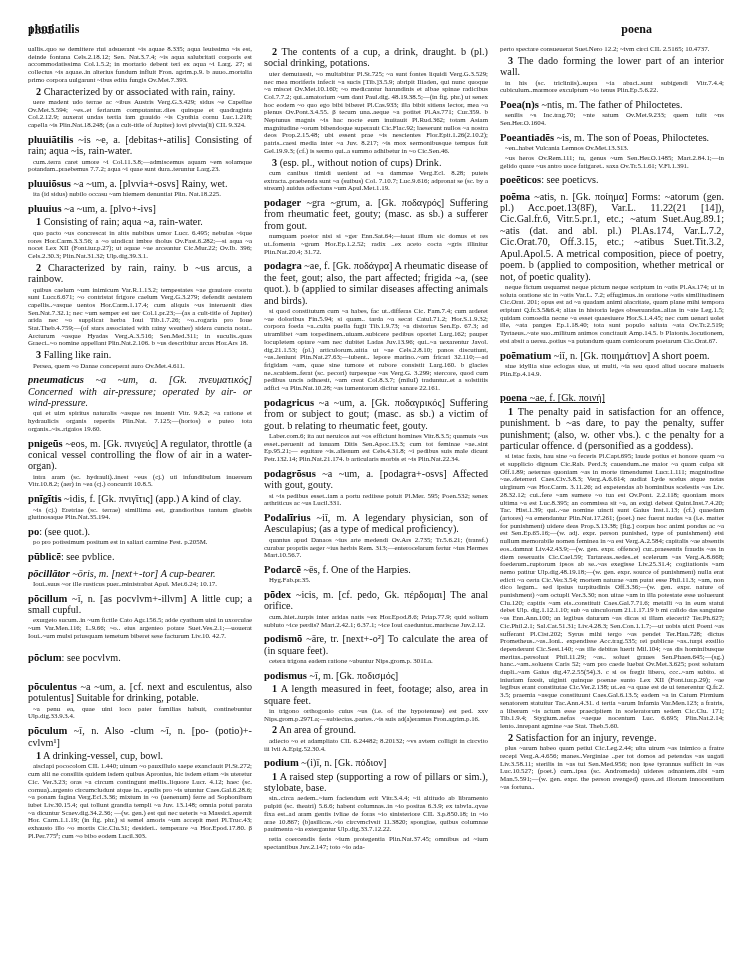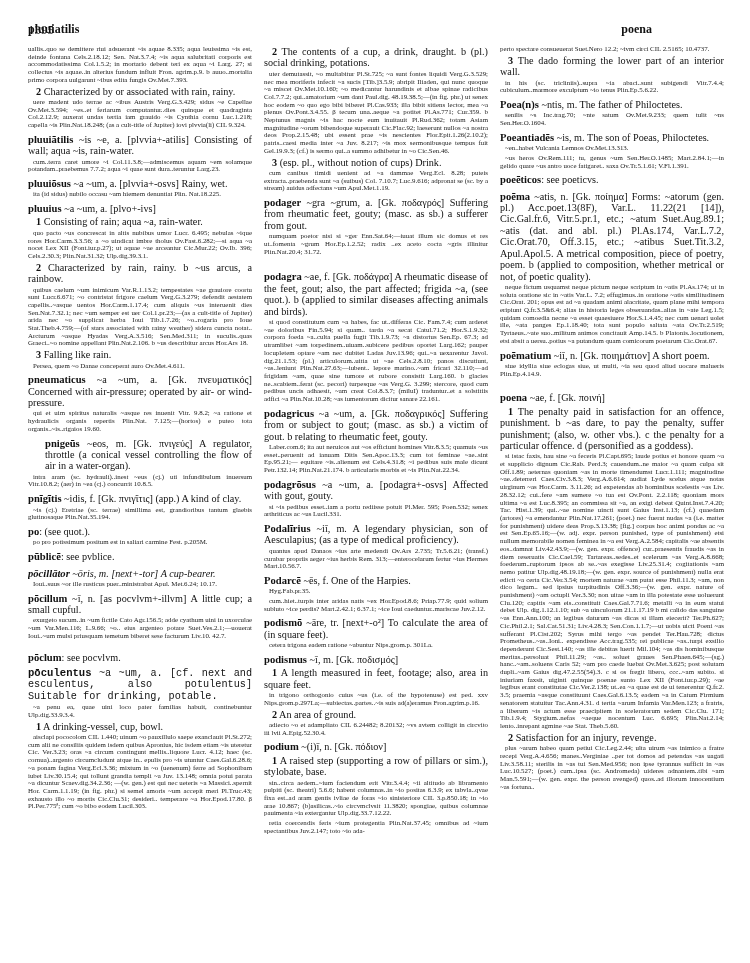--- a/index.html
+++ b/index.html
@@ -27,67 +27,69 @@
   <div class="running-head">
     <span class="rh-left">pluuiatilis</span>
     <span class="rh-center">1395</span>
     <span class="rh-right">poena</span>
   </div>
   <div class="columns">
     <div class="col">
         <div class="cit cont">uallis..quo se demittere riui adsuerant ~is aquae 8.335; aqua leuissima ~is est, deinde fontana Cels.2.18.12; Sen. Nat.3.7.4; ~is aqua salubritati corporis est accommodatissima Col.1.5.2; in mortario debent teri ex aqua ~i Larg. 27; si collectus ~is aquae..in alterius fundum influit Fron. agrim.p.9.   b auuo..mortalia primo corpora uulgarunt ~ibus edita fungis Ov.Met.7.393.</div>
         <div class="sense ind"><span class="num">2</span> Characterized by or associated with rain, rainy.</div>
         <div class="cit">uere madent udo terrae ac ~ibus Austris Verg.G.3.429; sidus ~e Capellae Ov.Met.3.594; ~es..et feriarum computantur..dies quinque et quadraginta Col.2.12.9; auxerat undas tertia iam grauido ~is Cynthia cornu Luc.1.218; capella ~is Plin.Nat.18.248; (as a cult-title of Jupiter) iovi plvvia(li) CIL 9.324.</div>
-        <div class="def entry-head" style="margin-top: 5px;"><span class="hw">pluuiātilis</span><span> ~is ~e, a. [plvvia+-atilis] Consisting of wall; aqua ~is, rain-water.</span></div>
+        <div class="def entry-head" style="margin-top: 5px;"><span class="hw">pluuiātilis</span><span> ~is ~e, a. [debitas+-atilis] Consisting of rain; aqua ~is, rain-water.</span></div>
         <div class="cit">cum..terra caret umore ~i Col.11.3.8;—admiscemus aquam ~em solamque potandam..praebemus 7.7.2; aqua ~i quae sunt dura..teruntur Larg.23.</div>
         <div class="def entry-head" style="margin-top: 5px;"><span class="hw">pluuiōsus</span><span> ~a ~um, a. [plvvia+-osvs] Rainy, wet.</span></div>
         <div class="cit">ita (id sidus) nubilo occasu ~am hiemem denuntiat Plin. Nat.18.225.</div>
         <div class="def entry-head" style="margin-top: 5px;"><span class="hw">pluuius</span><span> ~a ~um, a. [plvo+-ivs]</span></div>
         <div class="sense ind"><span class="num">1</span> Consisting of rain; aqua ~a, rain-water.</div>
         <div class="cit">quo pacto ~us concrescat in altis nubibus umor Lucr. 6.495; nebulas ~ique rores Hor.Carm.3.3.56; a ~o uindicat imbre tholus Ov.Fast.6.282;—si aqua ~a nocet Lex XII (Font.iur.p.27); ut aquae ~ae arceantur Cic.Mur.22; Ov.Ib. 396; Cels.2.30.3; Plin.Nat.31.32; Ulp.dig.39.3.1.</div>
         <div class="sense ind"><span class="num">2</span> Characterized by rain, rainy.  b ~us arcus, a rainbow.</div>
         <div class="cit">quibus caelum ~um inimicum Var.R.1.13.2; tempestates ~ae grauiore coortu sunt Lucr.6.671; ~o contristat frigore caelum Verg.G.3.279; defendit aestatem capellis..~asque uentos Hor.Carm.1.17.4; cum aliquis ~us interuenit dies Sen.Nat.7.32.1; nec ~um semper est uer Col.1.pr.23;—(as a cult-title of Jupiter) arida nec ~o supplicat herba Ioui Tib.1.7.26; ~o..rogaria pro Ioue Stat.Theb.4.759;—(of stars associated with rainy weather) sidera cuncta notat.. Arcturum ~asque Hyadas Verg.A.3.516; Sen.Med.311; in suculis..quas Graeci..~o nomine appellant Plin.Nat.2.106. b ~us describitur arcus Hor.Ars 18.</div>
         <div class="sense ind"><span class="num">3</span> Falling like rain.</div>
         <div class="cit">Persea, quem ~o Danae conceperat auro Ov.Met.4.611.</div>
-        <div class="def entry-head" style="margin-top: 5px;"><span class="hw">pneumaticus</span><span> ~a ~um, a. [Gk. πνευματικός] Concerned with air-pressure; operated by air- or wind-pressure.</span></div>
+        <div class="def entry-head" style="margin-top: 5px; font-style: italic;"><span class="hw">pneumaticus</span><span> ~a ~um, a. [Gk. πνευματικός] Concerned with air-pressure; operated by air- or wind-pressure.</span></div>
         <div class="cit">qui et uim spiritus naturalis ~asque res inuenit Vitr. 9.8.2; ~a ratione et hydraulicis organis repertis Plin.Nat. 7.125;—(hortos) e puteo tota organis..~is..rigaios 19.60.</div>
-        <div class="def entry-head" style="margin-top: 5px; margin-left: 17px;"><span class="hw">pnigeūs</span><span> ~eos, m. [Gk. πνιγεύς] A regulator, throttle (a conical vessel controlling the flow of air in a water-organ).</span></div>
+        <div class="def entry-head" style="margin-top: 5px;"><span class="hw">pnigeūs</span><span> ~eos, m. [Gk. πνιγεύς] A regulator, throttle (a conical vessel controlling the flow of air in a water-organ).</span></div>
         <div class="cit">intra aram (sc. hydrauli)..inest ~eus (cj.) uti infundibulum inuersum Vitr.10.8.2; (aer) in ~ea (cj.) concurrit 10.8.5.</div>
         <div class="def entry-head" style="margin-top: 5px;"><span class="hw">pnīgītis</span><span> ~idis, f. [Gk. πνιγῖτις] (app.) A kind of clay.</span></div>
         <div class="cit">~is (cj.) Eretriae (sc. terrae) simillima est, grandioribus tantum glaebis glutinosaque Plin.Nat.35.194.</div>
         <div class="def entry-head" style="margin-top: 5px;"><span class="hw">po</span><span>: (see quot.).</span></div>
         <div class="cit">po pro potissimum positum est in saliari carmine Fest. p.205M.</div>
         <div class="def entry-head" style="margin-top: 5px;"><span class="hw">pūblicē</span><span>: see pvblice.</span></div>
         <div class="def entry-head" style="margin-top: 5px; font-style: italic;"><span class="hw">pōcillātor</span><span> ~ōris, m. [next+-tor] A cup-bearer.</span></div>
         <div class="cit">Ioui..suus ~or ille rusticus puer..ministrabat Apul. Met.6.24; 10.17.</div>
         <div class="def entry-head" style="margin-top: 5px;"><span class="hw">pōcillum</span><span> ~ī, n. [as pocvlvm+-illvm] A little cup; a small cupful.</span></div>
         <div class="cit">exurgeto sucum..in ~um fictile Cato Agr.156.5; adde cyathum uini in uxorculae ~um Var.Men.116; L.9.66; ~o.. eius argenteo potare Suet.Ves.2.1;—uouerat Ioui..~um mulsi priusquam temetum biberet sese facturum Liv.10. 42.7.</div>
         <div class="def entry-head" style="margin-top: 12px;"><span class="hw">pōclum</span><span>: see pocvlvm.</span></div>
-        <div class="def entry-head" style="margin-top: 5px; font-family: Liberation Mono, monospace;"><span class="hw">pōculentus</span><span> ~a ~um, a. [cf. next and esculentus, also potulentus] Suitable for drinking, potable.</span></div>
+        <div class="def entry-head" style="margin-top: 18px;"><span class="hw">pōculentus</span><span> ~a ~um, a. [cf. next and esculentus, also potulentus] Suitable for drinking, potable.</span></div>
         <div class="cit">~a penu ea, quae uini loco pater familias habuit, continebuntur Ulp.dig.33.9.3.4.</div>
+        <div class="def entry-head" style="margin-top: 5px;"><span class="hw">pōculum</span><span> ~ī, n. Also -clum ~ī, n. [po- (potio)+-cvlvm¹]</span></div>
         <div class="sense ind"><span class="num">1</span> A drinking-vessel, cup, bowl.</div>
         <div class="cit">aisclapi pococolom CIL 1.440; uinum ~o pauxillulo saepe exanclauit Pl.St.272; cum alii ne consiliis quidem isdem quibus Apronius, hic isdem etiam ~is uteretur Cic. Ver.3.23; oras ~a circum contingunt mellis..liquore Lucr. 4.12; haec (sc. cornua)..argento circumcludunt atque in.. epulis pro ~is utuntur Caes.Gal.6.28.6; ~a ponam fagina Verg.Ecl.3.36; mixtum in ~o (uenenum) ferre ad Sophonibam iubet Liv.30.15.4; qui tollunt grandia templi ~a Juv. 13.148; omnia potui parata ~a dicuntur Scaev.dig.34.2.36; —(w. gen.) est qui nec ueteris ~a Massici..spernit Hor. Carm.1.1.19; (in fig. phr.) si semel amoris ~um accepit meri Pl.Truc.43; exhausto illo ~o mortis Cic.Clu.31; desideri.. temperare ~a Hor.Epod.17.80.   β Pl.Per.775ª; cum ~o bibo eodem Lucil.303.</div>
       </div>
     <div class="col">
         <div class="sense ind"><span class="num">2</span> The contents of a cup, a drink, draught. b (pl.) social drinking, potations.</div>
         <div class="cit">uter demutassit, ~o multabitur Pl.St.725; ~a sunt fontes liquidi Verg.G.3.529; nec mea moriferis infecit ~a sucis [Tib.]3.5.9; abripit Iliaden, qui nunc quoque ~a miscet Ov.Met.10.160; ~o medicantur harundinis et albae spinae radicibus Col.7.7.2; qui..amatorium ~um dant Paul.dig. 48.19.38.5;—(in fig. phr.) ut senex hoc eodem ~o quo ego bibi biberet Pl.Cas.933; illa bibit sitiens lector, mea ~a plenus Ov.Pont.3.4.55.   β tecum una..aeque ~a potitet Pl.As.771; Cur.359.   b Neptunus magnis ~is hac nocte eum inuitauit Pl.Rud.362; totam Asiam magnitudine ~orum bibendoque superauit Cic.Flac.92; laeserunt nullos ~a nostra deos Prop.2.15.48; ubi essent prae ~is nescientes Flor.Epit.1.26(2.10.2); patris..caesi media inter ~a Juv. 8.217; ~is mox sermonibusque tempus fuit Gel.19.9.3; (cf.) is sermo qui..a summo adhibetur in ~o Cic.Sen.46.</div>
         <div class="sense ind"><span class="num">3</span> (esp. pl., without notion of cups) Drink.</div>
         <div class="cit">cum canibus timidi uenient ad ~a dammae Verg.Ecl. 8.28; puteis extracta..praebenda sunt ~a (suibus) Col. 7.10.7; Luc.9.616; adpronat se (sc. by a stream) auidus adfectans ~um Apul.Met.1.19.</div>
         <div class="def entry-head" style="margin-top: 5px;"><span class="hw">podager</span><span> ~gra ~grum, a. [Gk. ποδαγρός] Suffering from rheumatic feet, gouty; (masc. as sb.) a sufferer from gout.</span></div>
         <div class="cit">numquam poetor nisi si ~ger Enn.Sat.64;—iuuat illum sic domus et res ut..fomenta ~grum Hor.Ep.1.2.52; radix ..ex aceto cocta ~gris illinitur Plin.Nat.20.4; 31.72.</div>
-        <div class="def entry-head" style="margin-top: 16px;"><span class="hw">podagra</span><span> ~ae, f. [Gk. ποδάγρα] A rheumatic disease of the feet, gout; also, the part affected; frigida ~a, (see quot.).  b (applied to similar diseases affecting animals and birds).</span></div>
+        <div class="def entry-head" style="margin-top: 5px;"><span class="hw">podagra</span><span> ~ae, f. [Gk. ποδάγρα] A rheumatic disease of the feet, gout; also, the part affected; frigida ~a, (see quot.).  b (applied to similar diseases affecting animals and birds).</span></div>
         <div class="cit">si quod constitutum cum ~a habes, fac ut..differas Cic. Fam.7.4; cum arderet ~ae doloribus Fin.5.94; si quam.. tarda ~a secat Catul.71.2; Hor.S.1.9.32; corpora foeda ~a..culta puella fugit Tib.1.9.73; ~a distortus Sen.Ep. 67.3; ad utramlibet ~am torpedinem..uiuam..subicere pedibus oportet Larg.162; pauper locupletem optare ~am nec dubitet Ladas Juv.13.96; qui..~a uexarentur Javol. dig.21.1.53; (pl.) articulorum..uitia ut ~ae Cels.2.8.10; panos discutiunt, ~as..leniunt Plin.Nat.27.63;—iubent.. lepore marino..~am fricari 32.110;—ad frigidam ~am, quae sine tumore et rubore consistit Larg.160.   b glacies ne..scabiem..ferat (sc. pecori) turpesque ~as Verg.G. 3.299; stercore, quod cum pedibus uncis adhaesit, ~am creat Col.8.3.7; (miluI) traduntur..et a solstitiis adfici ~a Plin.Nat.10.28; ~as iumentorum dicitur sanare 22.161.</div>
         <div class="def entry-head" style="margin-top: 5px;"><span class="hw">podagricus</span><span> ~a ~um, a. [Gk. ποδαγρικός] Suffering from or subject to gout; (masc. as sb.) a victim of gout.  b relating to rheumatic feet, gouty.</span></div>
         <div class="cit">Laber.com.6; ita aut neruicos aut ~os efficiunt homines Vitr.8.3.5; quamuis ~us esset..peruenit ad ianuam Ditis Sen.Apoc.13.3; cum tot feminae ~ae..sint Ep.95.21;— equitare ~is..alienum est Cels.4.31.8; ~i pedibus suis male dicunt Petr.132.14; Plin.Nat.21.174.   b articularis morbis et ~is Plin.Nat.22.34.</div>
         <div class="def entry-head" style="margin-top: 5px;"><span class="hw">podagrōsus</span><span> ~a ~um, a. [podagra+-osvs] Affected with gout, gouty.</span></div>
         <div class="cit">si ~is pedibus esset..iam a portu rediisse potuit Pl.Mer. 595; Poen.532; senex arthriticus ac ~us Lucil.331.</div>
         <div class="def entry-head" style="margin-top: 5px;"><span class="hw">Podalīrius</span><span> ~iī, m. A legendary physician, son of Aesculapius; (as a type of medical proficiency).</span></div>
         <div class="cit">quantus apud Danaos ~ius arte medendi Ov.Ars 2.735; Tr.5.6.21; (transf.) curabar propriis aeger ~ius herbis Rem. 313;—enterocelarum fertur ~ius Hermes Mart.10.56.7.</div>
         <div class="def entry-head" style="margin-top: 5px;"><span class="hw">Podarcē</span><span> ~ēs, f. One of the Harpies.</span></div>
         <div class="cit">Hyg.Fab.pr.35.</div>
+        <div class="def entry-head" style="margin-top: 5px;"><span class="hw">pōdex</span><span> ~icis, m. [cf. pedo, Gk. πέρδομαι] The anal orifice.</span></div>
         <div class="cit">cum..hiet..turpis inter aridas natis ~ex Hor.Epod.8.6; Priap.77.9; quid solium subluto ~ice perdis? Mart.2.42.1; 6.37.1; ~ice Ioui caeduntur..mariscae Juv.2.12.</div>
         <div class="def entry-head" style="margin-top: 5px;"><span class="hw">podismō</span><span> ~āre, tr. [next+-o²] To calculate the area of (in square feet).</span></div>
         <div class="cit">cetera trigona eadem ratione ~abuntur Nips.grom.p. 301La.</div>
         <div class="def entry-head" style="margin-top: 5px;"><span class="hw">podismus</span><span> ~ī, m. [Gk. ποδισμός]</span></div>
         <div class="sense ind"><span class="num">1</span> A length measured in feet, footage; also, area in square feet.</div>
         <div class="cit">in trigono orthogonio cuius ~us (i.e. of the hypotenuse) est ped. xxv Nips.grom.p.297La;—subiectas..partes..~is suis ad(a)eramus Fron.agrim.p.16.</div>
         <div class="sense ind"><span class="num">2</span> An area of ground.</div>
         <div class="cit">adiecto ~o et adampliato CIL 6.24482; 8.20132; ~vs avtem colligit in circvito iii lvii A.Epig.52.30.4.</div>
         <div class="def entry-head" style="margin-top: 5px;"><span class="hw">podium</span><span> ~(i)ī, n. [Gk. πόδιον]</span></div>
         <div class="sense ind"><span class="num">1</span> A raised step (supporting a row of pillars or sim.), stylobate, base.</div>
@@ -101,20 +103,20 @@
         <div class="def entry-head" style="margin-top: 5px;"><span class="hw">Poea(n)s</span><span> ~ntis, m. The father of Philoctetes.</span></div>
         <div class="cit">senilis ~s Inc.trag.70; ~nte satum Ov.Met.9.233; quem tulit ~ns Sen.Her.O.1604.</div>
         <div class="def entry-head" style="margin-top: 5px;"><span class="hw">Poeantiadēs</span><span> ~is, m. The son of Poeas, Philoctetes.</span></div>
         <div class="cit">~en..habet Vulcania Lemnos Ov.Met.13.313.</div>
         <div class="cit">~us heros Ov.Rem.111; tu, genus ~um Sen.Her.O.1485; Mart.2.84.1;—in gelido quare ~us antro uoce fatigaret.. saxa Ov.Tr.5.1.61; V.Fl.1.391.</div>
         <div class="def entry-head" style="margin-top: 5px;"><span class="hw">poeēticos</span><span>: see poeticvs.</span></div>
         <div class="def entry-head" style="margin-top: 5px;"><span class="hw">poēma</span><span> ~atis, n. [Gk. ποίημα] Forms: ~atorum (gen. pl.) Acc.poet.13(8F), Var.L. 11.22(21 [14]), Cic.Gal.fr.6, Vitr.5.pr.1, etc.; ~atum Suet.Aug.89.1; ~atis (dat. and abl. pl.) Pl.As.174, Var.L.7.2, Cic.Orat.70, Off.3.15, etc.; ~atibus Suet.Tit.3.2, Apul.Apol.5. A metrical composition, piece of poetry, poem. b (applied to composition, whether metrical or not, of poetic quality).</span></div>
         <div class="cit">neque fictum usquamst neque pictum neque scriptum in ~atis Pl.As.174; ut in soluta oratione sic in ~atis Var.L. 7.2; effugimus..in oratione ~atis similitudinem Cic.Orat. 201; opus est ad ~a quadam animi alacritate, quam plane mihi tempora eripiunt Q.fr.3.5&amp;6.4; alias in historia leges obseruandas..alias in ~ate Leg.1.5; quidam comoedia necne ~a esset quaesiuere Hor.S.1.4.45; nec cum uenari uolet ille, ~ata panges Ep.1.18.40; tota sunt populo saltata ~ata Ov.Tr.2.519; Tyrtaeus..~ate suo..militum animos concitauit Amp.14.5.   b Platonis..locutionem, etsi absit a uersu..potius ~a putandum quam comicorum poetarum Cic.Orat.67.</div>
         <div class="def entry-head" style="margin-top: 5px;"><span class="hw">poēmatium</span><span> ~iī, n. [Gk. ποιημάτιον] A short poem.</span></div>
         <div class="cit">siue idyllia siue eclogas siue, ut multi, ~ia seu quod aliud uocare malueris Plin.Ep.4.14.9.</div>
-        <div class="def entry-head" style="margin-top: 15px;"><span class="hw">poena</span><span> ~ae, f. [Gk. ποινή]</span></div>
+        <div class="def entry-head" style="margin-top: 15px; text-decoration: underline;"><span class="hw">poena</span><span> ~ae, f. [Gk. ποινή]</span></div>
         <div class="sense ind"><span class="num">1</span> The penalty paid in satisfaction for an offence, punishment.  b ~as dare, to pay the penalty, suffer punishment; (also, w. other vbs.).  c the penalty for a particular offence.  d (personified as a goddess).</div>
         <div class="cit">si istac faxis, hau sine ~a feceris Pl.Capt.695; laude potius et honore quam ~a et supplicio dignum Cic.Rab. Perd.3; cauendum..ne maior ~a quam culpa sit Off.1.89; aeternas quoniam ~as in morte timendumst Lucr.1.111; magnitudine ~ae..deterreri Caes.Civ.3.8.3; Verg.A.6.614; audiat Lyde scelus atque notas uirginum ~as Hor.Carm. 3.11.26; ad expetendas ab hominibus scelestis ~as Liv. 28.32.12; cui..fere ~am sumere ~o tua est Ov.Pont. 2.2.118; quoniam mors ultima ~a est Luc.8.395; an commissa sit ~a, an exigi debeat Quint.Inst.7.4.20; Tac. Hist.1.39; qui..~ae nomine uincti sunt Gaius Inst.1.13; (cf.) quaedam (artores) ~a emendantur Plin.Nat.17.261; (poet.) nec fuerat nudas ~a (i.e. matter for punishment) uidere deas Prop.3.13.38; [fig.] corpus hoc animi pondus ac ~a est Sen.Ep.65.16;—(w. adj. expr. person punished, type of punishment) etsi nullum memorabile nomen feminea in ~a est Verg.A.2.584; capitalis ~ae absentis eos..damnat Liv.42.43.9;—(w. gen. expr. offence) cur..praesentis fraudis ~as in diem reseruatis Cic.Cael.59; Tartareas..sedes..et scelerum ~as Verg.A.8.668; foederum..ruptorum ipsos ab se..~as exegisse Liv.25.31.4; cogitationis ~am nemo patitur Ulp.dig.48.19.18;—(w. gen. expr. source of punishment) nulla erat edicti ~a certa Cic.Ver.3.54; mortem naturae ~am putat esse Phil.11.3; ~am, non dico legum.. sed ipsius turpitudinis Off.3.36;—(w. gen. expr. nature of punishment) ~am octupli Ver.3.30; non uitae ~am in illa potestate esse uoluerunt Clu.120; capitis ~am eis..constituit Caes.Gal.7.71.6; metalli ~a in eum statui debet Ulp. dig.1.12.1.10; sub ~a uinculorum 21.1.17.19   b mi calido das sanguine ~as Enn.Ann.100; an legibus daturum ~as dicas si illam eiecerit? Ter.Ph.627; Cic.Phil.2.1; Sal.Cat.51.31; Liv.4.28.3; Sen.Con.1.1.7;—ut uobis uicti Poeni ~as sufferant Pl.Cist.202; Syrus mihi tergo ~as pendet Ter.Hau.728; dictus Prometheus..~as..Ioni.. expendisse Acc.trag.535; rei publicae ~as..turpi exsilio dependerunt Cic.Sest.140; ~as ille debitas luerit Mil.104; ~as dis hominibusque meritas..persoluat Phil.11.29; ~as.. soluet graues Sen.Phaen.645;—(sg.) hanc..~am..soluens Caris 52; ~am pro caede luebat Ov.Met.3.625; post solutam dupli..~am Gaius dig.47.2.55(54).3.   c si os fregit libero, ccc..~am subito. si iniuriam faxsit, uiginti quinque poenae sunto Lex XII (Font.iur.p.29); ~ae legibus erant constitutae Cic.Ver.2.138; ut..ea ~a quae est de ui tenerentur Q.fr.2. 3.5; praemia ~asque constituunt Caes.Gal.6.13.5; eadem ~a in Catum Firmium senatorem statuitur Tac.Ann.4.31. d tertia ~arum Infamia Var.Men.123; a fratris, a liberum ~is actum esse praecipitem in sceleratorum sedem Cic.Clu. 171; Tib.1.9.4; Stygium..nefas ~aeque nocentum Luc. 6.695; Plin.Nat.2.14; lento..inrepant agmine ~ae Stat. Theb.5.60.</div>
         <div class="sense ind"><span class="num">2</span> Satisfaction for an injury, revenge.</div>
         <div class="cit">plus ~arum habeo quam petiui Cic.Leg.2.44; ulta uirum ~as inimico a fratre recepi Verg.A.4.656; manes..Verginiae ..per tot domos ad petendas ~as uagati Liv.3.58.11; sterilis in ~as tui Sen.Med.956; non ipse tyrannus sufficit in ~as Luc.10.527; (poet.) cum..ipsa (sc. Andromeda) uideres adnantem..tibi ~am Man.5.591;—(w. gen. expr. the person avenged) quos..ad illorum innocentium ~as fortuna..</div>
       </div>
   </div>
 </div>
 
 </body></html>

